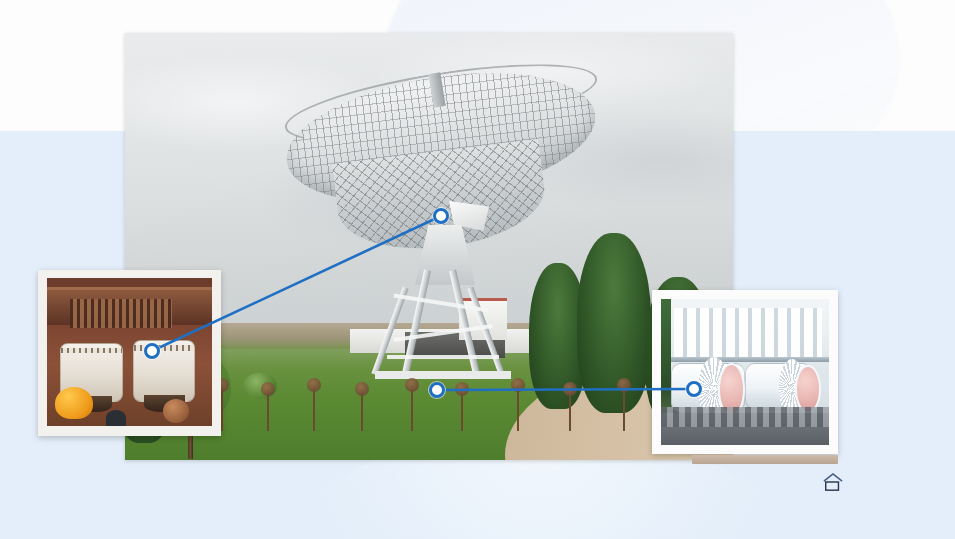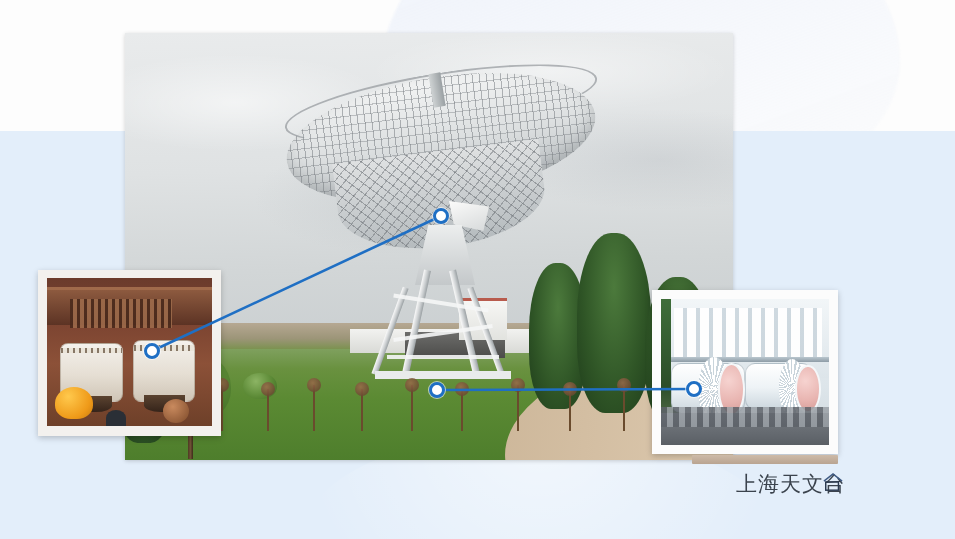--- a/index.html
+++ b/index.html
@@ -454,20 +454,19 @@
     <line x1="437" y1="390" x2="694" y2="389" stroke="#1f6fc4" stroke-width="2.6" stroke-linecap="round"></line>
   </svg>
 
   <div class="node" style="left: 441px; top: 216px; border-color: rgb(31, 111, 196); background: rgb(255, 255, 255);"></div>
   <div class="node" style="left: 152px; top: 351px; border-color: rgb(31, 111, 196); background: rgb(255, 255, 255);"></div>
   <div class="node" style="left: 437px; top: 390px; border-color: rgb(31, 111, 196); background: rgb(255, 255, 255);"></div>
   <div class="node" style="left: 694px; top: 389px; border-color: rgb(31, 111, 196); background: rgb(255, 255, 255);"></div>
 
   <div class="tan-bar" style="left: 692px; top: 455px; width: 146px; height: 9px;"></div>
 
-  <div class="caption" style="color: rgb(59, 67, 77);">上海天文台</div>
 
   <svg class="corner-icon" viewBox="0 0 24 22" style="left: 822px; top: 472px;">
     <path d="M2 10 L12 2 L22 10" fill="none" stroke="#3f5a82" stroke-width="1.6"></path>
     <rect x="4" y="11" width="14" height="9" fill="none" stroke="#2b3a50" stroke-width="1.6"></rect>
   </svg>
 
 </div>
 
 </body></html>

